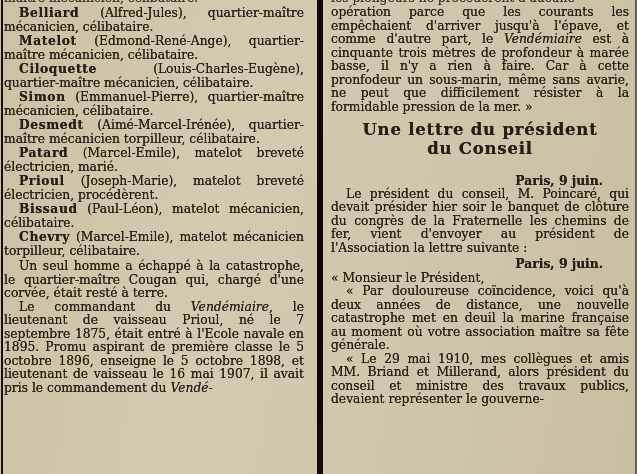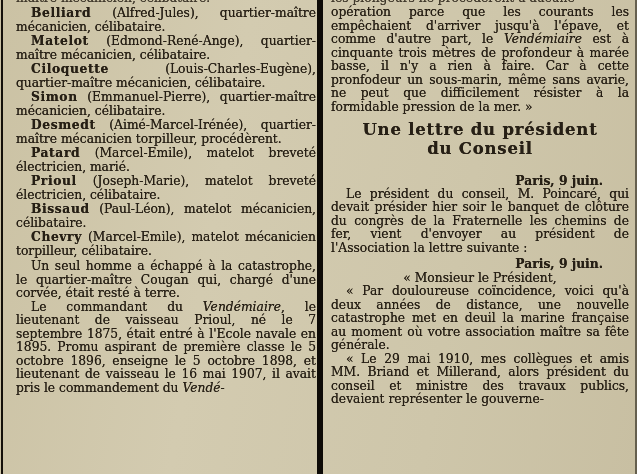--- a/index.html
+++ b/index.html
@@ -13,56 +13,56 @@
   .rule-v{position:absolute;top:0;bottom:0;background:#14100a;}
   #left-edge-rule{left:1px;width:2px;}
   #center-rule{left:317px;width:6px;background:#0e0b07;}
   #right-edge-rule{right:0;width:2px;opacity:.55;}
   .col{
     position:absolute;top:0;bottom:0;
     font-size:12.3px;line-height:13.5px;
     text-align:justify;
     text-shadow:0 0 .45px rgba(30,22,12,.85);
   }
-  #col-left{left:16px;width:300px;}
+  #col-left{left:4px;width:300px;}
   #col-right{left:331px;width:298px;}
   .clip-line{height:6px;overflow:hidden;}
   .clip-line>span{display:block;margin-top:-8px;white-space:nowrap;opacity:.85;}
   p{margin:0;text-indent:15px;}
   .entry strong{font-weight:bold;letter-spacing:.6px;}
   .ital{font-style:italic;margin-top:44px;}
   .headline{
     margin-top:6px;margin-bottom:16px;
     text-align:center;font-weight:bold;
     font-size:16.5px;line-height:19px;letter-spacing:.8px;
     text-indent:0;
   }
   .dateline{text-align:right;text-indent:0;padding-right:26px;font-weight:bold;}
-  .salutation{text-align:center;text-indent:0;margin-top:1px;}
+  .salutation{text-indent:0;margin-top:1px;}
   .sp-above{margin-top:2px;}
 </style>
 </head>
 <body>
 
 <div id="left-edge-rule" class="rule-v"></div>
 <div id="center-rule" class="rule-v"></div>
 <div id="right-edge-rule" class="rule-v"></div>
 
 <div id="col-left" class="col">
   <div class="clip-line">
     <span>maître mécanicien, célibataire.</span>
   </div>
 
   <p class="entry"><strong>Belliard</strong><span> (Alfred-Jules), quartier-maître mécanicien, célibataire.</span></p>
   <p class="entry"><strong>Matelot</strong><span> (Edmond-René-Ange), quartier-maître mécanicien, célibataire.</span></p>
   <p class="entry"><strong>Ciloquette</strong><span> (Louis-Charles-Eugène), quartier-maître mécanicien, célibataire.</span></p>
   <p class="entry"><strong>Simon</strong><span> (Emmanuel-Pierre), quartier-maître mécanicien, célibataire.</span></p>
-  <p class="entry"><strong>Desmedt</strong><span> (Aimé-Marcel-Irénée), quartier-maître mécanicien torpilleur, procédèrent.</span></p>
+  <p class="entry"><strong>Desmedt</strong><span> (Aimé-Marcel-Irénée), quartier-maître mécanicien torpilleur, célibataire.</span></p>
   <p class="entry"><strong>Patard</strong><span> (Marcel-Emile), matelot breveté électricien, marié.</span></p>
-  <p class="entry"><strong>Prioul</strong><span> (Joseph-Marie), matelot breveté électricien, célibataire.</span></p>
+  <p class="entry"><strong>Prioul</strong><span> (Joseph-Marie), matelot breveté électricien, procédèrent.</span></p>
   <p class="entry"><strong>Bissaud</strong><span> (Paul-Léon), matelot mécanicien, célibataire.</span></p>
   <p class="entry"><strong>Chevry</strong><span> (Marcel-Emile), matelot mécanicien torpilleur, célibataire.</span></p>
 
   <p class="sp-above">Un seul homme a échappé à la catastrophe, le quartier-maître Cougan qui, chargé d'une corvée, était resté à terre.</p>
 
   <p><span>Le commandant du </span><span class="ital">Vendémiaire</span><span>, le lieutenant de vaisseau Prioul, né le 7 septembre 1875, était entré à l'Ecole navale en 1895. Promu aspirant de première classe le 5 octobre 1896, enseigne le 5 octobre 1898, et lieutenant de vaisseau le 16 mai 1907, il avait pris le commandement du </span><span class="ital">Vendé-</span></p>
 </div>
 
 <div id="col-right" class="col">
   <div class="clip-line">

